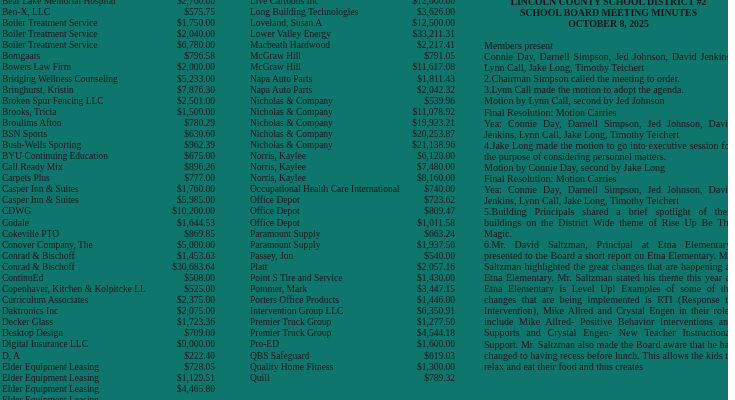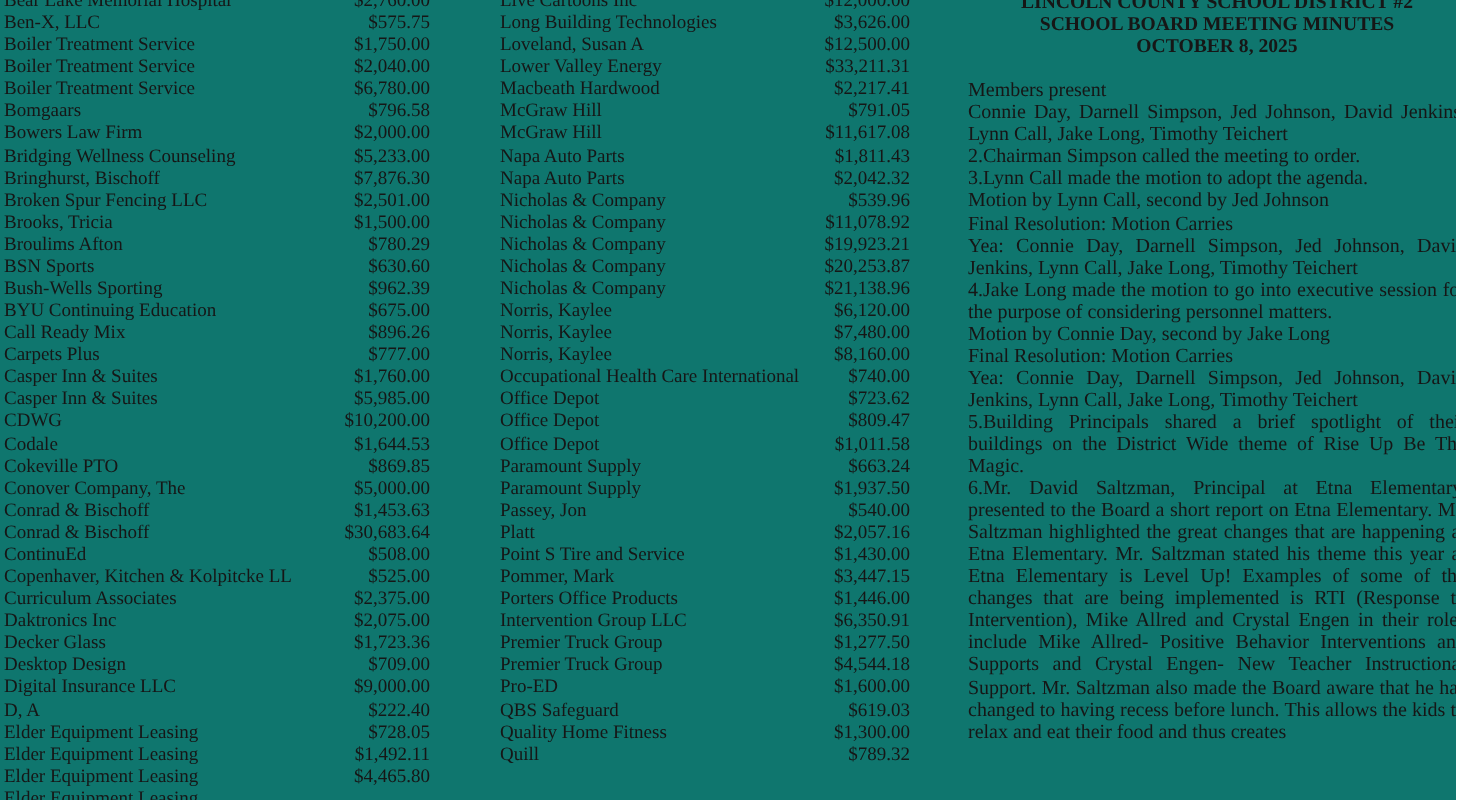--- a/index.html
+++ b/index.html
@@ -81,21 +81,21 @@
     </div>
       <div class="ledger-row">
       <span class="vname">Bowers Law Firm</span>
       <span class="vamt">$2,000.00</span>
     </div>
       <div class="ledger-row">
       <span class="vname">Bridging Wellness Counseling</span>
       <span class="vamt">$5,233.00</span>
     </div>
       <div class="ledger-row">
-      <span class="vname">Bringhurst, Bischoff</span>
+      <span class="vname">Bringhurst, Kristin</span>
       <span class="vamt">$7,876.30</span>
     </div>
       <div class="ledger-row">
       <span class="vname">Broken Spur Fencing LLC</span>
       <span class="vamt">$2,501.00</span>
     </div>
       <div class="ledger-row">
       <span class="vname">Brooks, Tricia</span>
       <span class="vamt">$1,500.00</span>
     </div>
@@ -186,21 +186,21 @@
       <div class="ledger-row">
       <span class="vname">D, A</span>
       <span class="vamt">$222.40</span>
     </div>
       <div class="ledger-row">
       <span class="vname">Elder Equipment Leasing</span>
       <span class="vamt">$728.05</span>
     </div>
       <div class="ledger-row">
       <span class="vname">Elder Equipment Leasing</span>
-      <span class="vamt">$1,492.11</span>
+      <span class="vamt">$1,129.51</span>
     </div>
       <div class="ledger-row">
       <span class="vname">Elder Equipment Leasing</span>
       <span class="vamt">$4,465.80</span>
     </div>
       <div class="ledger-row">
       <span class="vname">Elder Equipment Leasing</span>
       <span class="vamt"></span>
     </div>
     </div>

